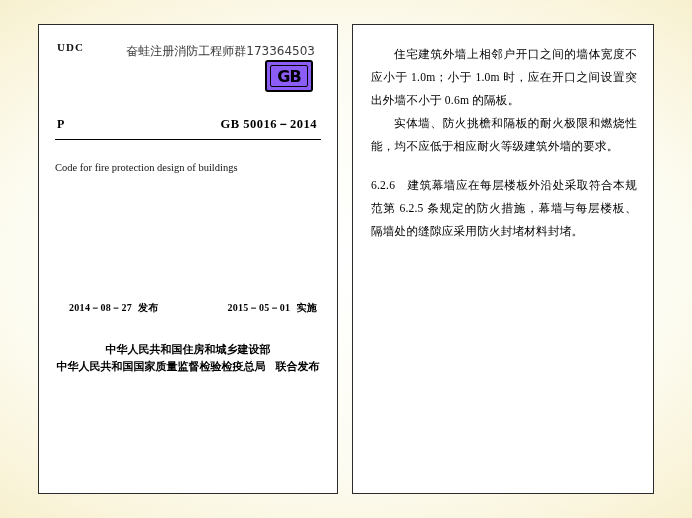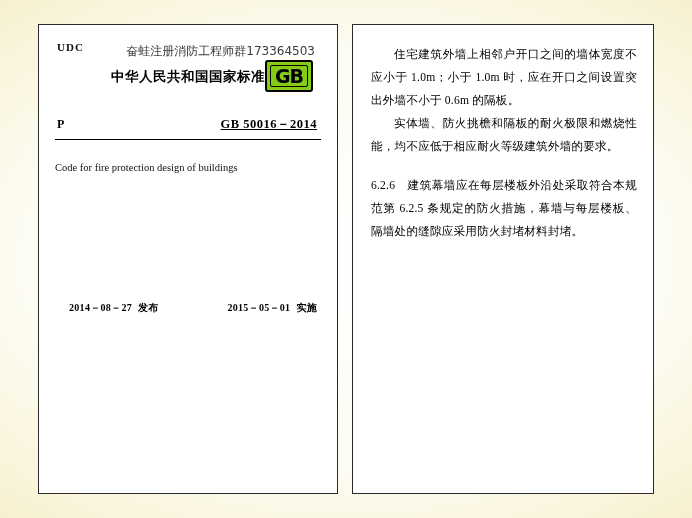--- a/index.html
+++ b/index.html
@@ -84,27 +84,27 @@
     color: #000;
   }
   .gb-badge {
     position: absolute;
     right: 8px;
     top: -2px;
     width: 44px;
     height: 28px;
     border: 2px solid #000;
     border-radius: 3px;
-    background: #84cc16;
+    background: #8b5cf6;
     display: flex;
     align-items: center;
     justify-content: center;
     font-family: "DejaVu Sans", sans-serif;
     font-weight: bold;
-    font-size: 19px;
+    font-size: 16px;
     letter-spacing: -1px;
     color: #000;
   }
   .gb-badge::after {
     content: "";
     position: absolute;
     left: 3px;
     right: 3px;
     top: 3px;
     bottom: 3px;
@@ -122,21 +122,20 @@
   .code-p {
     font-family: "Liberation Serif", serif;
     font-weight: bold;
     font-size: 12px;
   }
   .code-no {
     font-family: "Liberation Serif", serif;
     font-weight: bold;
     font-size: 12.5px;
     letter-spacing: 0.5px;
-    text-decoration: underline;
   }
   .rule {
     border: 0;
     border-top: 1.4px solid #000;
     margin: 6px 0 0 0;
   }
   .doc-title {
     text-align: center;
     font-size: 18px;
     font-weight: bold;
@@ -213,41 +212,46 @@
 <div class="slide">
   <div class="pages">
 
     <div class="page page-left">
       <div class="cover-topline">
         <div class="udc">UDC</div>
         <div class="watermark">奋蛙注册消防工程师群173364503</div>
       </div>
 
       <div class="natl-row">
-        <div class="natl-title">中华人民共和国国家标准</div>
         <div class="gb-badge">GB</div>
       </div>
 
       <div class="code-row">
         <div class="code-p">P</div>
         <div class="code-no">GB 50016－2014</div>
       </div>
       <hr class="rule">
 
       <div class="doc-title-en">Code for fire protection design of buildings</div>
 
       <div class="dates">
         <div class="date-item">
           <span>2014－08－27</span><span class="cn">发布</span>
         </div>
         <div class="date-item">
           <span>2015－05－01</span><span class="cn">实施</span>
         </div>
       </div>
 
+      <div class="issuers">
+        <div>中华人民共和国住房和城乡建设部</div>
+        <div class="line2row">
+          <span>中华人民共和国国家质量监督检验检疫总局</span><span class="joint">联合发布</span>
+        </div>
+      </div>
     </div>
 
     <div class="page page-right">
       <div class="body-text">
         <p class="para indent">住宅建筑外墙上相邻户开口之间的墙体宽度不应小于 1.0m；小于 1.0m 时，应在开口之间设置突出外墙不小于 0.6m 的隔板。</p>
         <p class="para indent">实体墙、防火挑檐和隔板的耐火极限和燃烧性能，均不应低于相应耐火等级建筑外墙的要求。</p>
         <p class="para gap">6.2.6　建筑幕墙应在每层楼板外沿处采取符合本规范第 6.2.5 条规定的防火措施，幕墙与每层楼板、隔墙处的缝隙应采用防火封堵材料封堵。</p>
       </div>
     </div>
 

